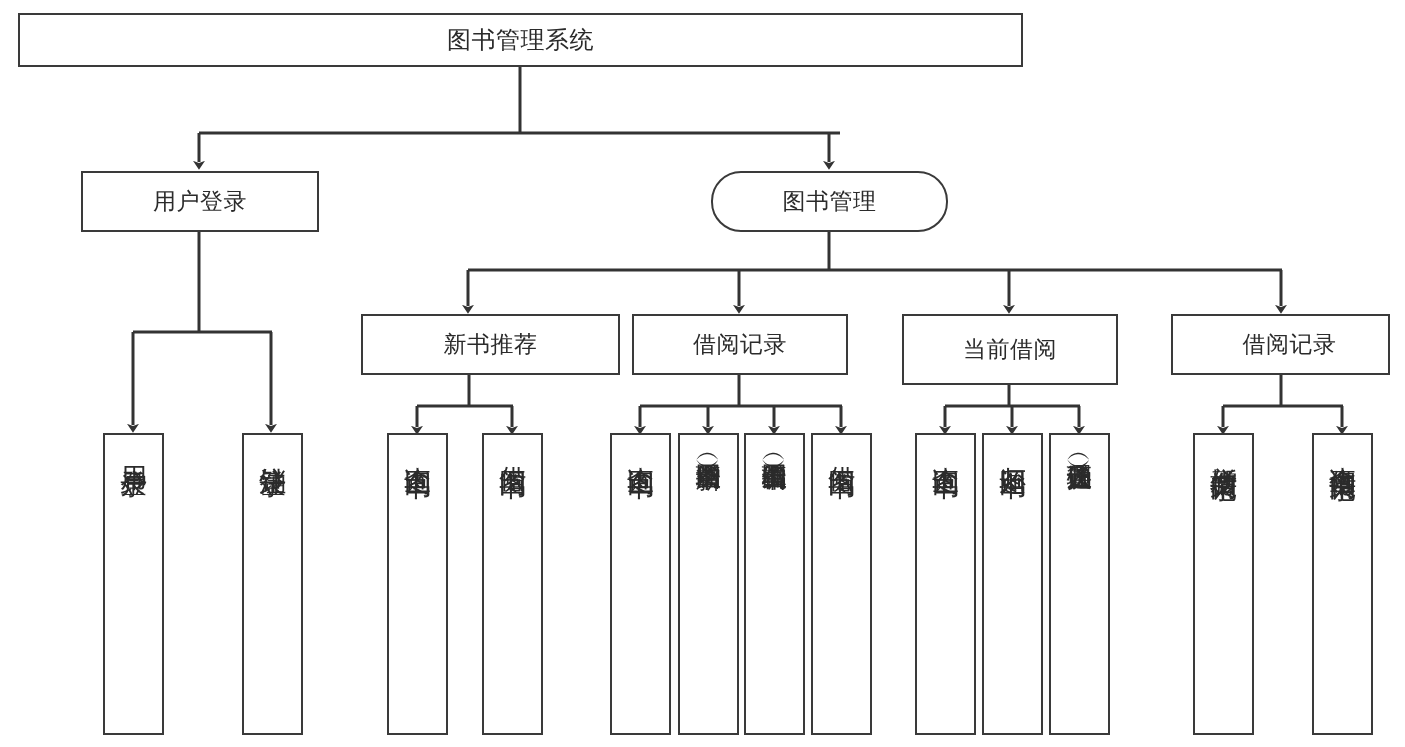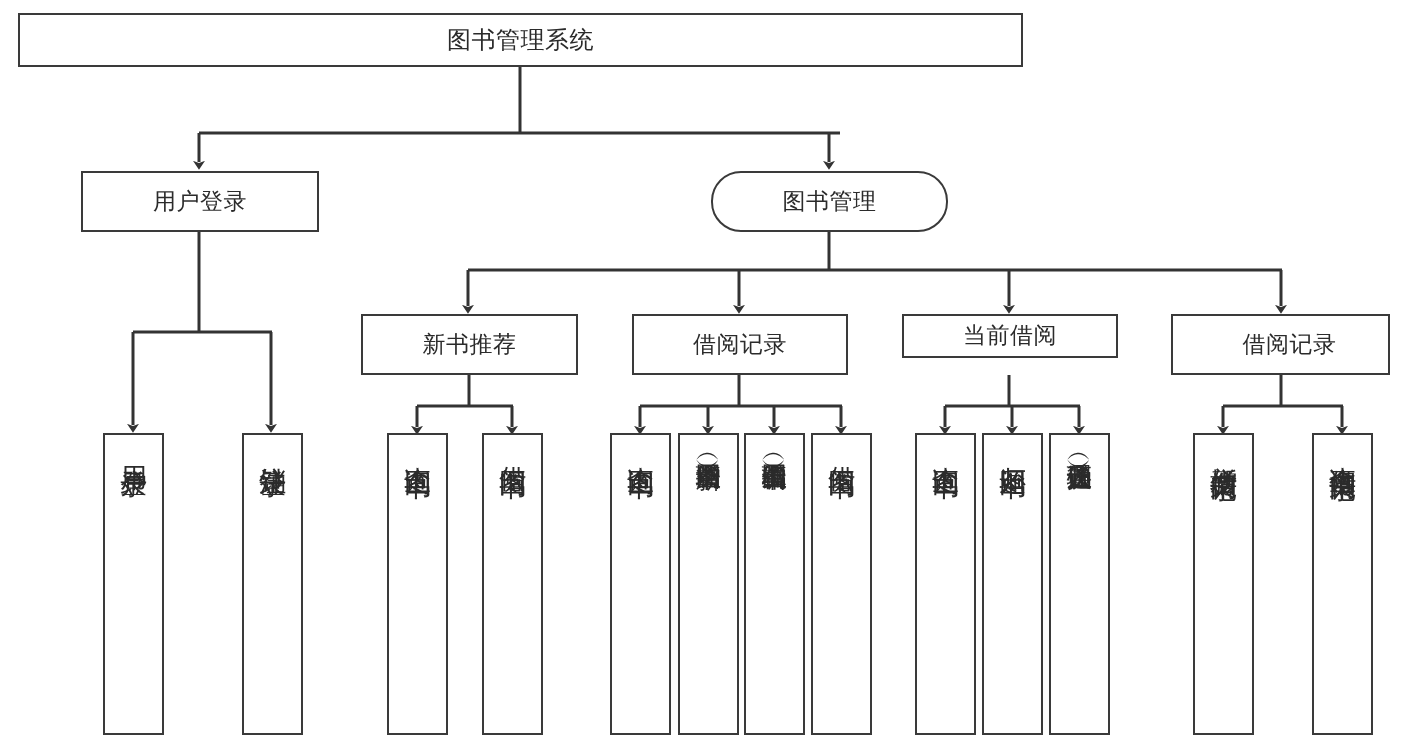--- a/index.html
+++ b/index.html
@@ -136,27 +136,27 @@
     <span class="lbl">图书管理系统</span>
   </div>
 
   <div class="node h" style="left:81px; top:171px; width:238px; height:61px;">
     <span class="lbl">用户登录</span>
   </div>
   <div class="node h" style="left:711px; top:171px; width:237px; height:61px;border-radius:30px;">
     <span class="lbl">图书管理</span>
   </div>
 
-  <div class="node h" style="left:361px; top:314px; width:217px; height:61px;">
+  <div class="node h" style="left:361px; top:314px; width:259px; height:61px;">
     <span class="lbl">新书推荐</span>
   </div>
   <div class="node h" style="left:632px; top:314px; width:216px; height:61px;">
     <span class="lbl">借阅记录</span>
   </div>
-  <div class="node h" style="left:902px; top:314px; width:216px; height:44px;">
+  <div class="node h" style="left:902px; top:314px; width:216px; height:71px;">
     <span class="lbl">当前借阅</span>
   </div>
   <div class="node h" style="left:1171px; top:314px; width:219px; height:61px;padding-left:18px;">
     <span class="lbl">借阅记录</span>
   </div>
 
   <div class="node v" style="left:103px; top:433px; width:61px; height:302px;">
     <span class="lbl">用户登录</span>
   </div>
   <div class="node v" style="left:242px; top:433px; width:61px; height:302px;">

